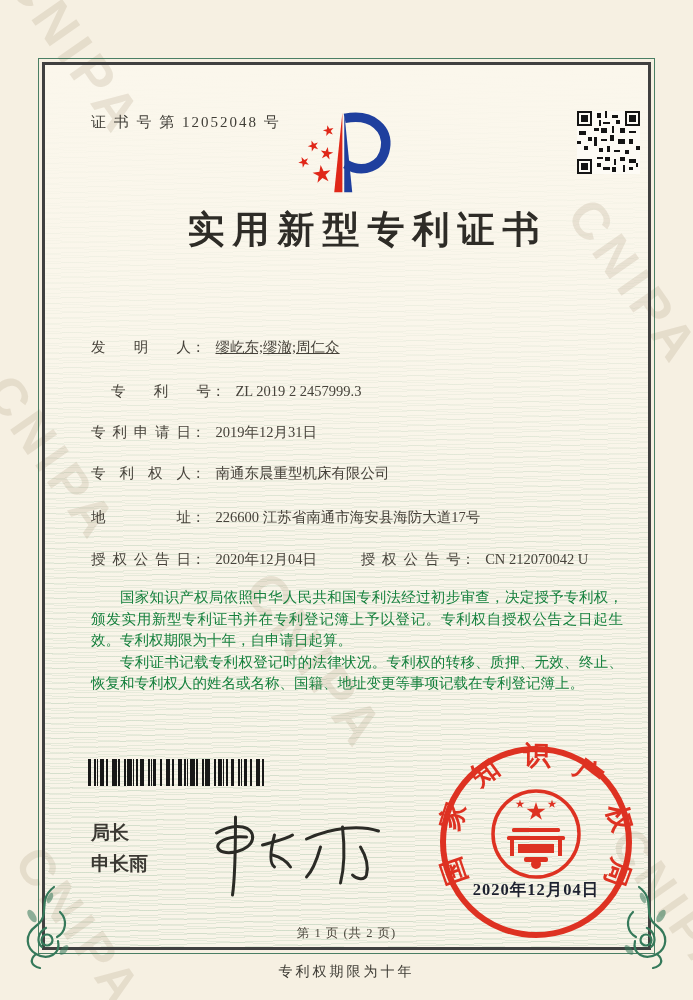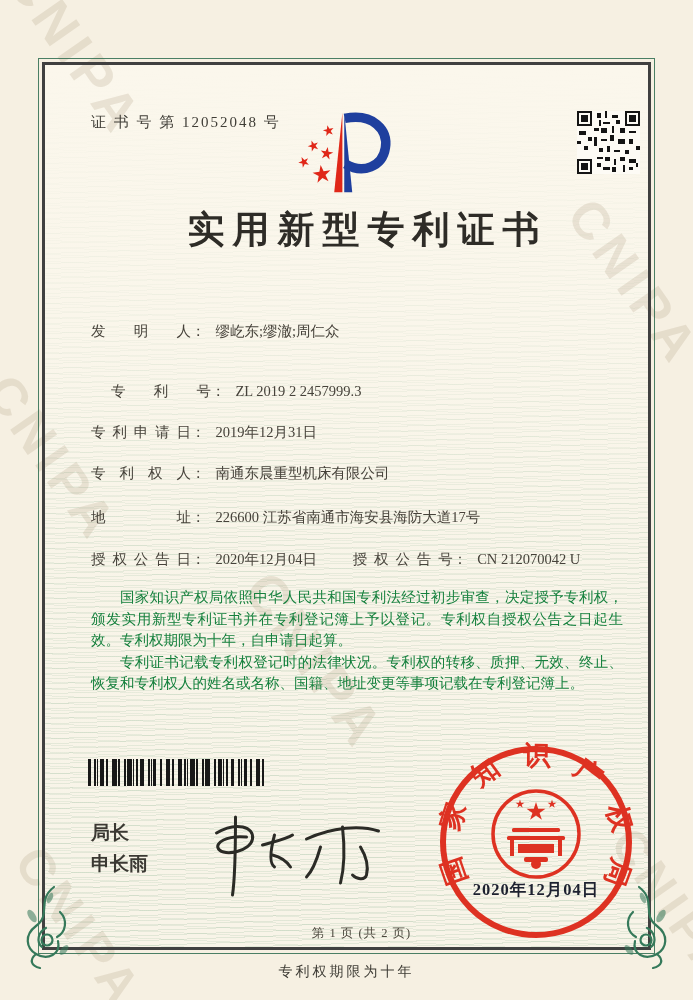--- a/index.html
+++ b/index.html
@@ -29,21 +29,21 @@
   .cert-no { position:absolute; left:46px; top:48px; font-size:15px; letter-spacing:2px; color:#3f3d36; }
   .logo { position:absolute; left:250px; top:44px; }
   .qr { position:absolute; left:532px; top:46px; width:63px; height:63px; }
   .title {
     position:absolute; left:0; top:140px; width:100%; text-align:center;
     font-size:37px; font-weight:700; letter-spacing:8px; color:#2e2c27;margin-left:21px;
   }
   .row { position:absolute; left:46px; font-size:14.5px; color:#46423a; white-space:nowrap; }
   .lbl { display:inline-block; width:100px; text-align:justify; text-align-last:justify; }
   .colon { display:inline-block; margin-right:10px; }
-  .lbl2 { display:inline-block; width:100px; text-align:justify; text-align-last:justify; margin-left:32px; }
+  .lbl2 { display:inline-block; width:100px; text-align:justify; text-align-last:justify; margin-left:40px; }
   .body-text {
     position:absolute; left:46px; top:522px; width:532px;
     font-size:14.5px; line-height:21.5px; color:#15803d; text-align:justify;
   }
   .body-text p { text-indent:2em; }
   .barcode {
     position:absolute; left:43px; top:694px; width:178px; height:27px;
     background-image:
       repeating-linear-gradient(90deg,#181818 0 2px,transparent 2px 6px),
       repeating-linear-gradient(90deg,#181818 0 1px,transparent 1px 9px),
@@ -51,21 +51,21 @@
   }
   .officer { position:absolute; left:46px; top:752px; font-size:19px; color:#3b3933; line-height:31px; font-weight:600; }
   .signature { position:absolute; left:155px; top:740px; }
   .seal { position:absolute; left:391px; top:677px; opacity:0.93; }
   .seal-date {
     position:absolute; left:393px; top:814px; width:196px; text-align:center;
     font-size:16.5px; font-weight:700; color:#1d2130; letter-spacing:1px; white-space:nowrap;
   }
   .page-num {
     position:absolute; left:0; top:860px; width:100%; text-align:center;
-    font-size:12.5px; color:#4a463c; letter-spacing:1px;margin-left:15px;
+    font-size:12.5px; color:#4a463c; letter-spacing:1px;
   }
   .ornament { position:absolute; }
   .continuation {
     position:absolute; left:0; top:963px; width:100%; text-align:center;
     font-size:14px; letter-spacing:3px; color:#3c3a33;
   }
 </style>
 </head>
 <body>
 
@@ -148,21 +148,21 @@
             <rect x="16" y="26" width="2" height="2"></rect>
           <rect x="21" y="25" width="1" height="3"></rect>
             <rect x="24" y="26" width="2" height="1"></rect>
             <rect x="27" y="24" width="1" height="2"></rect>
         </g>
       </svg>
     </div>
 
     <div class="title">实用新型专利证书</div>
 
-    <div class="row" style="top:257px;">
+    <div class="row" style="top:273px;text-decoration:underline;">
       <span class="lbl">发明人</span><span class="colon">：</span><span>缪屹东;缪澈;周仁众</span>
     </div>
     <div class="row" style="top:317px;margin-left:20px;">
       <span class="lbl">专利号</span><span class="colon">：</span><span>ZL 2019 2 2457999.3</span>
     </div>
     <div class="row" style="top:358px;">
       <span class="lbl">专利申请日</span><span class="colon">：</span><span>2019年12月31日</span>
     </div>
     <div class="row" style="top:399px;">
       <span class="lbl">专利权人</span><span class="colon">：</span><span>南通东晨重型机床有限公司</span>

